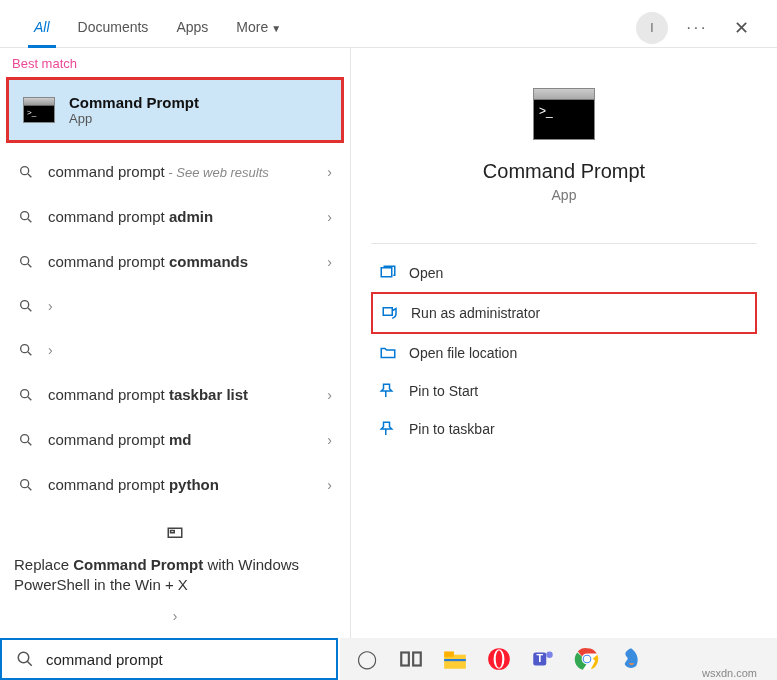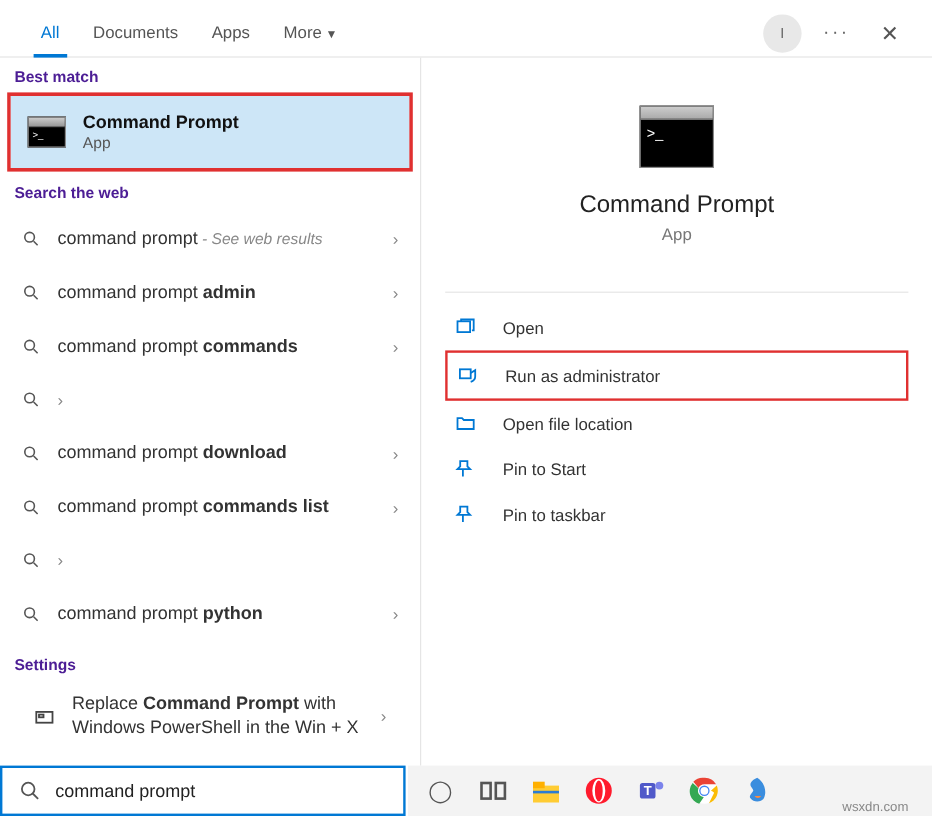--- a/index.html
+++ b/index.html
@@ -1,60 +1,60 @@
 <!DOCTYPE html>
 <html><head>
 <meta charset="utf-8">
 <style>
 * { box-sizing: border-box; margin: 0; padding: 0; font-family: "Segoe UI", Arial, sans-serif; }
 body { width: 777px; height: 680px; background: #fff; overflow: hidden; position: relative; }
 
 .top-tabs { display: flex; align-items: center; padding: 8px 20px 0 20px; border-bottom: 1px solid #e5e5e5; height: 48px; }
 .tab { padding: 10px 14px 12px; font-size: 14px; color: #555; cursor: pointer; position: relative; }
-.tab.active { color: #0078d4; }
+.tab.active { color: #0078d4; font-style: italic; }
 .tab.active::after { content: ""; position: absolute; left: 8px; right: 8px; bottom: -1px; height: 3px; background: #0078d4; }
 .tab .chev { margin-left: 3px; font-size: 10px; }
 .top-right { margin-left: auto; display: flex; gap: 10px; align-items: center; }
 .user-icon { width: 32px; height: 32px; border-radius: 50%; background: #e8e8e8; display: flex; align-items: center; justify-content: center; font-size: 12px; color: #666; }
 .more-dots { color: #666; letter-spacing: 2px; padding: 4px 8px; cursor: pointer; }
 .close-x { font-size: 18px; color: #555; padding: 4px 8px; cursor: pointer; }
 
 .main { display: flex; height: 590px; }
 .left { width: 350px; display: flex; flex-direction: column; overflow: hidden; }
 .right { flex: 1; border-left: 1px solid #e5e5e5; padding: 40px 20px 20px; }
 
-.section-label { padding: 8px 12px 4px; font-size: 13px; font-weight: 700; color: #4c1d95; }
+.section-label { padding: 8px 12px 4px; font-size: 13px; font-weight: 400; color: #ec4899; }
 
 .best-match-wrap { border: 3px solid #e03030; margin: 2px 6px 2px 6px; }
 .best-match { display: flex; align-items: center; gap: 14px; background: #cde6f7; padding: 14px 14px; cursor: pointer; }
 .cmd-icon { width: 32px; height: 26px; background: #000; border: 1px solid #888; position: relative; }
 .cmd-icon::before { content: ""; position: absolute; top: 0; left: 0; right: 0; height: 7px; background: linear-gradient(#ccc,#999); border-bottom: 1px solid #666; }
 .cmd-icon::after { content: ">_"; color: #fff; font-size: 8px; position: absolute; top: 10px; left: 3px; }
 .bm-text .title { font-size: 15px; font-weight: 600; color: #111; }
 .bm-text .sub { font-size: 13px; color: #555; }
 
 .web-list { padding: 4px 0; }
 .web-row { display: flex; align-items: center; gap: 14px; padding: 14px 18px; font-size: 15px; color: #333; cursor: pointer; position: relative; }
 .web-row .search-icon { width: 16px; height: 16px; }
 .web-row .txt { flex: 1; }
 .web-row .txt b { font-weight: 600; }
 .web-row .hint { font-size: 13px; color: #888; font-style: italic; }
 .chev-r { color: #888; font-size: 14px; }
 
-.settings-row { display: flex; align-items: center; gap: 14px; padding: 12px 28px; font-size: 15px; color: #333; cursor: pointer; }
+.settings-row { display: flex; align-items: center; gap: 14px; padding: 12px 14px; font-size: 15px; color: #333; cursor: pointer; flex-direction: column; }
 .settings-row .txt { flex: 1; line-height: 1.3; }
 .si-icon { width: 18px; height: 18px; color: #444; display:flex; }
 
 .right .preview-icon { width: 62px; height: 52px; background: #000; border: 1px solid #888; margin: 0 auto 20px; position: relative; }
 .right .preview-icon::before { content: ""; position: absolute; top: 0; left: 0; right: 0; height: 10px; background: linear-gradient(#ccc,#aaa); border-bottom: 1px solid #777; }
 .right .preview-icon::after { content: ">_"; color: #fff; font-size: 12px; position: absolute; top: 15px; left: 5px; }
 .right .ptitle { text-align: center; font-size: 20px; color: #222; margin-bottom: 4px; }
 .right .ptype { text-align: center; font-size: 14px; color: #777; margin-bottom: 40px; }
 .actions { border-top: 1px solid #e5e5e5; padding-top: 10px; }
-.action { display: flex; align-items: center; gap: 22px; padding: 10px 8px; font-size: 14px; color: #333; cursor: pointer; }
+.action { display: flex; align-items: center; gap: 12px; padding: 10px 8px; font-size: 14px; color: #333; cursor: pointer; }
 .action.highlighted { border: 2px solid #e03030; }
 .action-icon { width: 18px; height: 18px; color: #0078d4; display: flex; }
 
 .searchbar { position: absolute; left: 0; bottom: 0; width: 338px; height: 42px; border: 2px solid #0078d4; display: flex; align-items: center; gap: 12px; padding: 0 14px; background: #fff; }
 .searchbar input { border: none; outline: none; font-size: 15px; flex: 1; color: #222; }
 .searchbar .search-icon { width: 18px; height: 18px; color: #555; }
 
 .taskbar { position: absolute; bottom: 0; left: 340px; right: 0; height: 42px; background: #f3f3f3; display: flex; align-items: center; gap: 18px; padding: 0 14px; }
 .tb-icon { width: 26px; height: 26px; display:flex; align-items:center; justify-content:center; font-size:18px; }
 
@@ -83,21 +83,20 @@
     <div class="best-match-wrap">
       <div class="best-match">
         <div class="cmd-icon"></div>
         <div class="bm-text">
           <div class="title">Command Prompt</div>
           <div class="sub">App</div>
         </div>
       </div>
     </div>
 
-    <div class="section-label">Search the web</div>
     <div class="web-list" id="web-list">
         <div class="web-row">
           <span class="search-icon"><svg viewBox="0 0 24 24" fill="none" stroke="#555" stroke-width="2">
               <circle cx="10" cy="10" r="6"></circle>
               <path d="M20 20l-5-5"></path>
             </svg></span>
           <span class="txt">command prompt<b></b><span class="hint"> - See web results</span></span>
           <span class="chev-r">›</span>
         </div>
         <div class="web-row">
@@ -121,49 +120,48 @@
               <circle cx="10" cy="10" r="6"></circle>
               <path d="M20 20l-5-5"></path>
             </svg></span>
           <span class="chev-r">›</span>
         </div>
         <div class="web-row">
           <span class="search-icon"><svg viewBox="0 0 24 24" fill="none" stroke="#555" stroke-width="2">
               <circle cx="10" cy="10" r="6"></circle>
               <path d="M20 20l-5-5"></path>
             </svg></span>
-          <span class="txt">command prompt <b>download</b><span class="hint"></span></span>
-          <span class="chev-r">›</span>
-        </div>
-        <div class="web-row">
-          <span class="search-icon"><svg viewBox="0 0 24 24" fill="none" stroke="#555" stroke-width="2">
-              <circle cx="10" cy="10" r="6"></circle>
-              <path d="M20 20l-5-5"></path>
-            </svg></span>
-          <span class="txt">command prompt <b>commands list</b><span class="hint"></span></span>
-          <span class="chev-r">›</span>
-        </div>
-        <div class="web-row">
-          <span class="search-icon"><svg viewBox="0 0 24 24" fill="none" stroke="#555" stroke-width="2">
-              <circle cx="10" cy="10" r="6"></circle>
-              <path d="M20 20l-5-5"></path>
-            </svg></span>
+          <span class="chev-r">›</span>
+        </div>
+        <div class="web-row">
+          <span class="search-icon"><svg viewBox="0 0 24 24" fill="none" stroke="#555" stroke-width="2">
+              <circle cx="10" cy="10" r="6"></circle>
+              <path d="M20 20l-5-5"></path>
+            </svg></span>
+          <span class="txt">command prompt <b>taskbar list</b><span class="hint"></span></span>
+          <span class="chev-r">›</span>
+        </div>
+        <div class="web-row">
+          <span class="search-icon"><svg viewBox="0 0 24 24" fill="none" stroke="#555" stroke-width="2">
+              <circle cx="10" cy="10" r="6"></circle>
+              <path d="M20 20l-5-5"></path>
+            </svg></span>
+          <span class="txt">command prompt <b>md</b><span class="hint"></span></span>
           <span class="chev-r">›</span>
         </div>
         <div class="web-row">
           <span class="search-icon"><svg viewBox="0 0 24 24" fill="none" stroke="#555" stroke-width="2">
               <circle cx="10" cy="10" r="6"></circle>
               <path d="M20 20l-5-5"></path>
             </svg></span>
           <span class="txt">command prompt <b>python</b><span class="hint"></span></span>
           <span class="chev-r">›</span>
         </div>
       </div>
 
-    <div class="section-label">Settings</div>
     <div id="settings-list">
         <div class="settings-row">
           <span class="si-icon">
             <svg viewBox="0 0 24 24" fill="none" stroke="currentColor" stroke-width="2">
               <rect x="3" y="7" width="18" height="12"></rect>
               <rect x="6" y="10" width="5" height="3"></rect>
             </svg>
           </span>
           <span class="txt">Replace <b>Command Prompt</b> with Windows PowerShell in the Win + X</span>
           <span class="chev-r">›</span>

